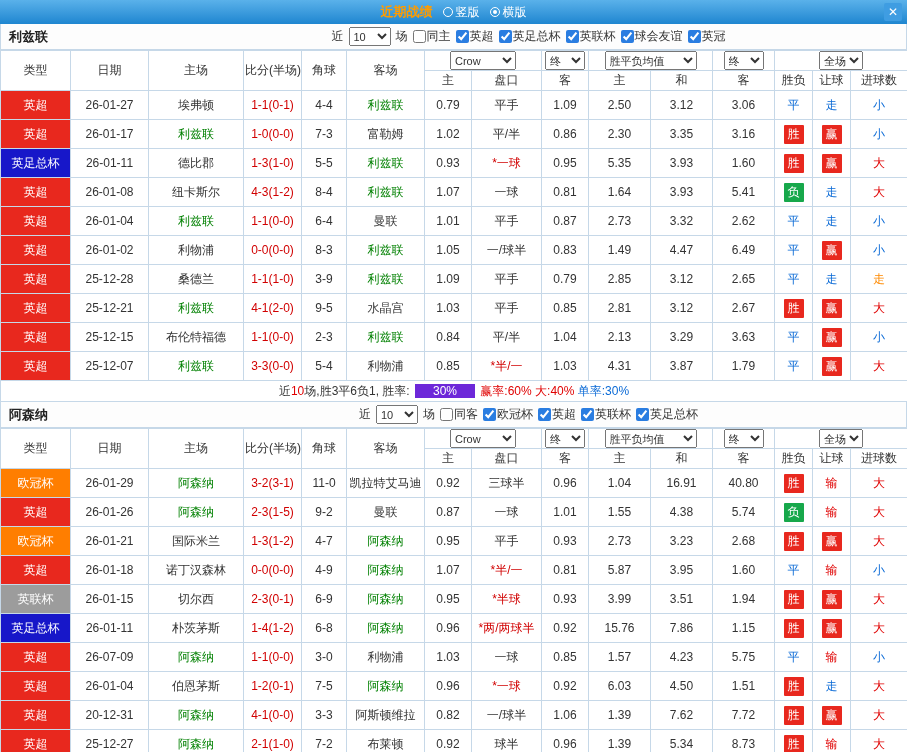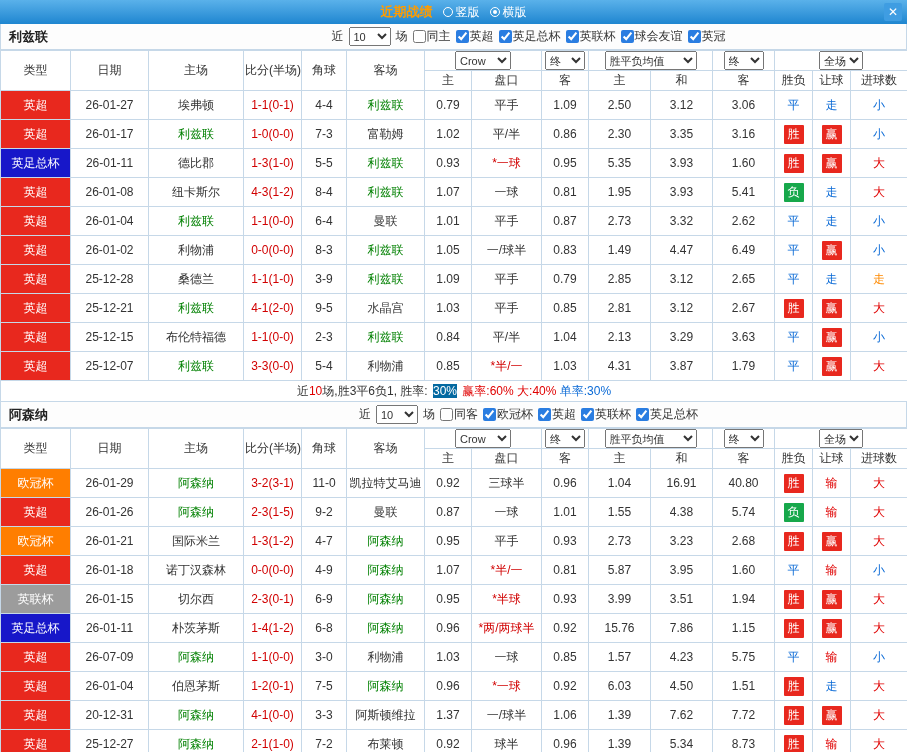--- a/index.html
+++ b/index.html
@@ -15,21 +15,21 @@
   .tb-close{position:absolute;right:5px;top:3px;width:18px;height:18px;line-height:18px;text-align:center;
     background:#3f9de2;color:#fff;font-weight:bold;border-radius:2px;cursor:pointer}
   
   .filterbar{display:flex;align-items:center;height:26px;border:1px solid #c6d8e8;border-top:none;padding:0 8px;background:#fdfdfd}
   .teamname{font-weight:bold;font-size:13px;width:150px;color:#222}
   .fctr{flex:1;display:flex;align-items:center;justify-content:center;gap:5px}
   .fctr label{display:inline-flex;align-items:center;gap:1px;cursor:pointer}
   input[type=checkbox]{width:13px;height:13px;accent-color:#2a7de1}
   select{font-size:11px;height:19px;color:#333}
   .sel-count{width:42px}
-  .sel-co{width:56px}
+  .sel-co{width:66px}
   .sel-sm{width:40px}
   .sel-avg{width:92px}
   .sel-fs{width:44px}
   
   .grid{border-collapse:collapse;table-layout:fixed;width:907px}
   .grid th,.grid td{border:1px solid #c6d8e8;text-align:center;white-space:nowrap;overflow:hidden;padding:0 1px;height:29px;font-size:12px}
   .grid thead th{height:20px;font-weight:400;color:#333;background:#fff}
   .selcell{padding:1px 0}
   .league{color:#fff}
   .lg-red{background:#e8281e}
@@ -38,21 +38,21 @@
   .lg-gray{background:#9c9c9c}
   .focus{color:#008000}
   .score{color:#d10000}
   .star{color:#d10000}
   .badge-red{display:inline-block;background:#e8281e;color:#fff;padding:1px 4px;border-radius:1px}
   .badge-green{display:inline-block;background:#17a84b;color:#fff;padding:1px 4px;border-radius:1px}
   .text-blue{color:#0a6ad6}
   .text-red{color:#e00000}
   .text-orange{color:#ff8a00}
   .summary td{height:21px}
-  .green-box{background:#0369a1;color:#fff;padding:0 0;margin:0 2px}
+  .green-box{background:#6d28d9;color:#fff;padding:0 18px;margin:0 2px}
 </style>
 </head>
 <body>
 
 <div class="titlebar">
   <div class="tb-center">
     <span class="tb-title">近期战绩</span>
     <label class="radio-opt">
       <span class="radio"></span>
       <span>竖版</span>
@@ -197,21 +197,21 @@
         <tr>
           <td class="league lg-red">英超</td>
           <td>26-01-08</td>
           <td>纽卡斯尔</td>
           <td class="score">4-3(1-2)</td>
           <td>8-4</td>
           <td class="focus">利兹联</td>
           <td>1.07</td>
           <td>一球</td>
           <td>0.81</td>
-          <td>1.95</td>
+          <td>1.64</td>
           <td>3.93</td>
           <td>5.41</td>
           <td><span class="badge-green">负</span></td>
           <td><span class="text-blue">走</span></td>
           <td><span class="text-red">大</span></td>
         </tr>
         <tr>
           <td class="league lg-red">英超</td>
           <td>26-01-04</td>
           <td class="focus">利兹联</td>
@@ -527,21 +527,21 @@
           <td><span class="text-blue">走</span></td>
           <td><span class="text-red">大</span></td>
         </tr>
         <tr>
           <td class="league lg-red">英超</td>
           <td>20-12-31</td>
           <td class="focus">阿森纳</td>
           <td class="score">4-1(0-0)</td>
           <td>3-3</td>
           <td>阿斯顿维拉</td>
-          <td>1.37</td>
+          <td>0.82</td>
           <td>一/球半</td>
           <td>1.06</td>
           <td>1.39</td>
           <td>7.62</td>
           <td>7.72</td>
           <td><span class="badge-red">胜</span></td>
           <td><span class="badge-red">赢</span></td>
           <td><span class="text-red">大</span></td>
         </tr>
         <tr>

